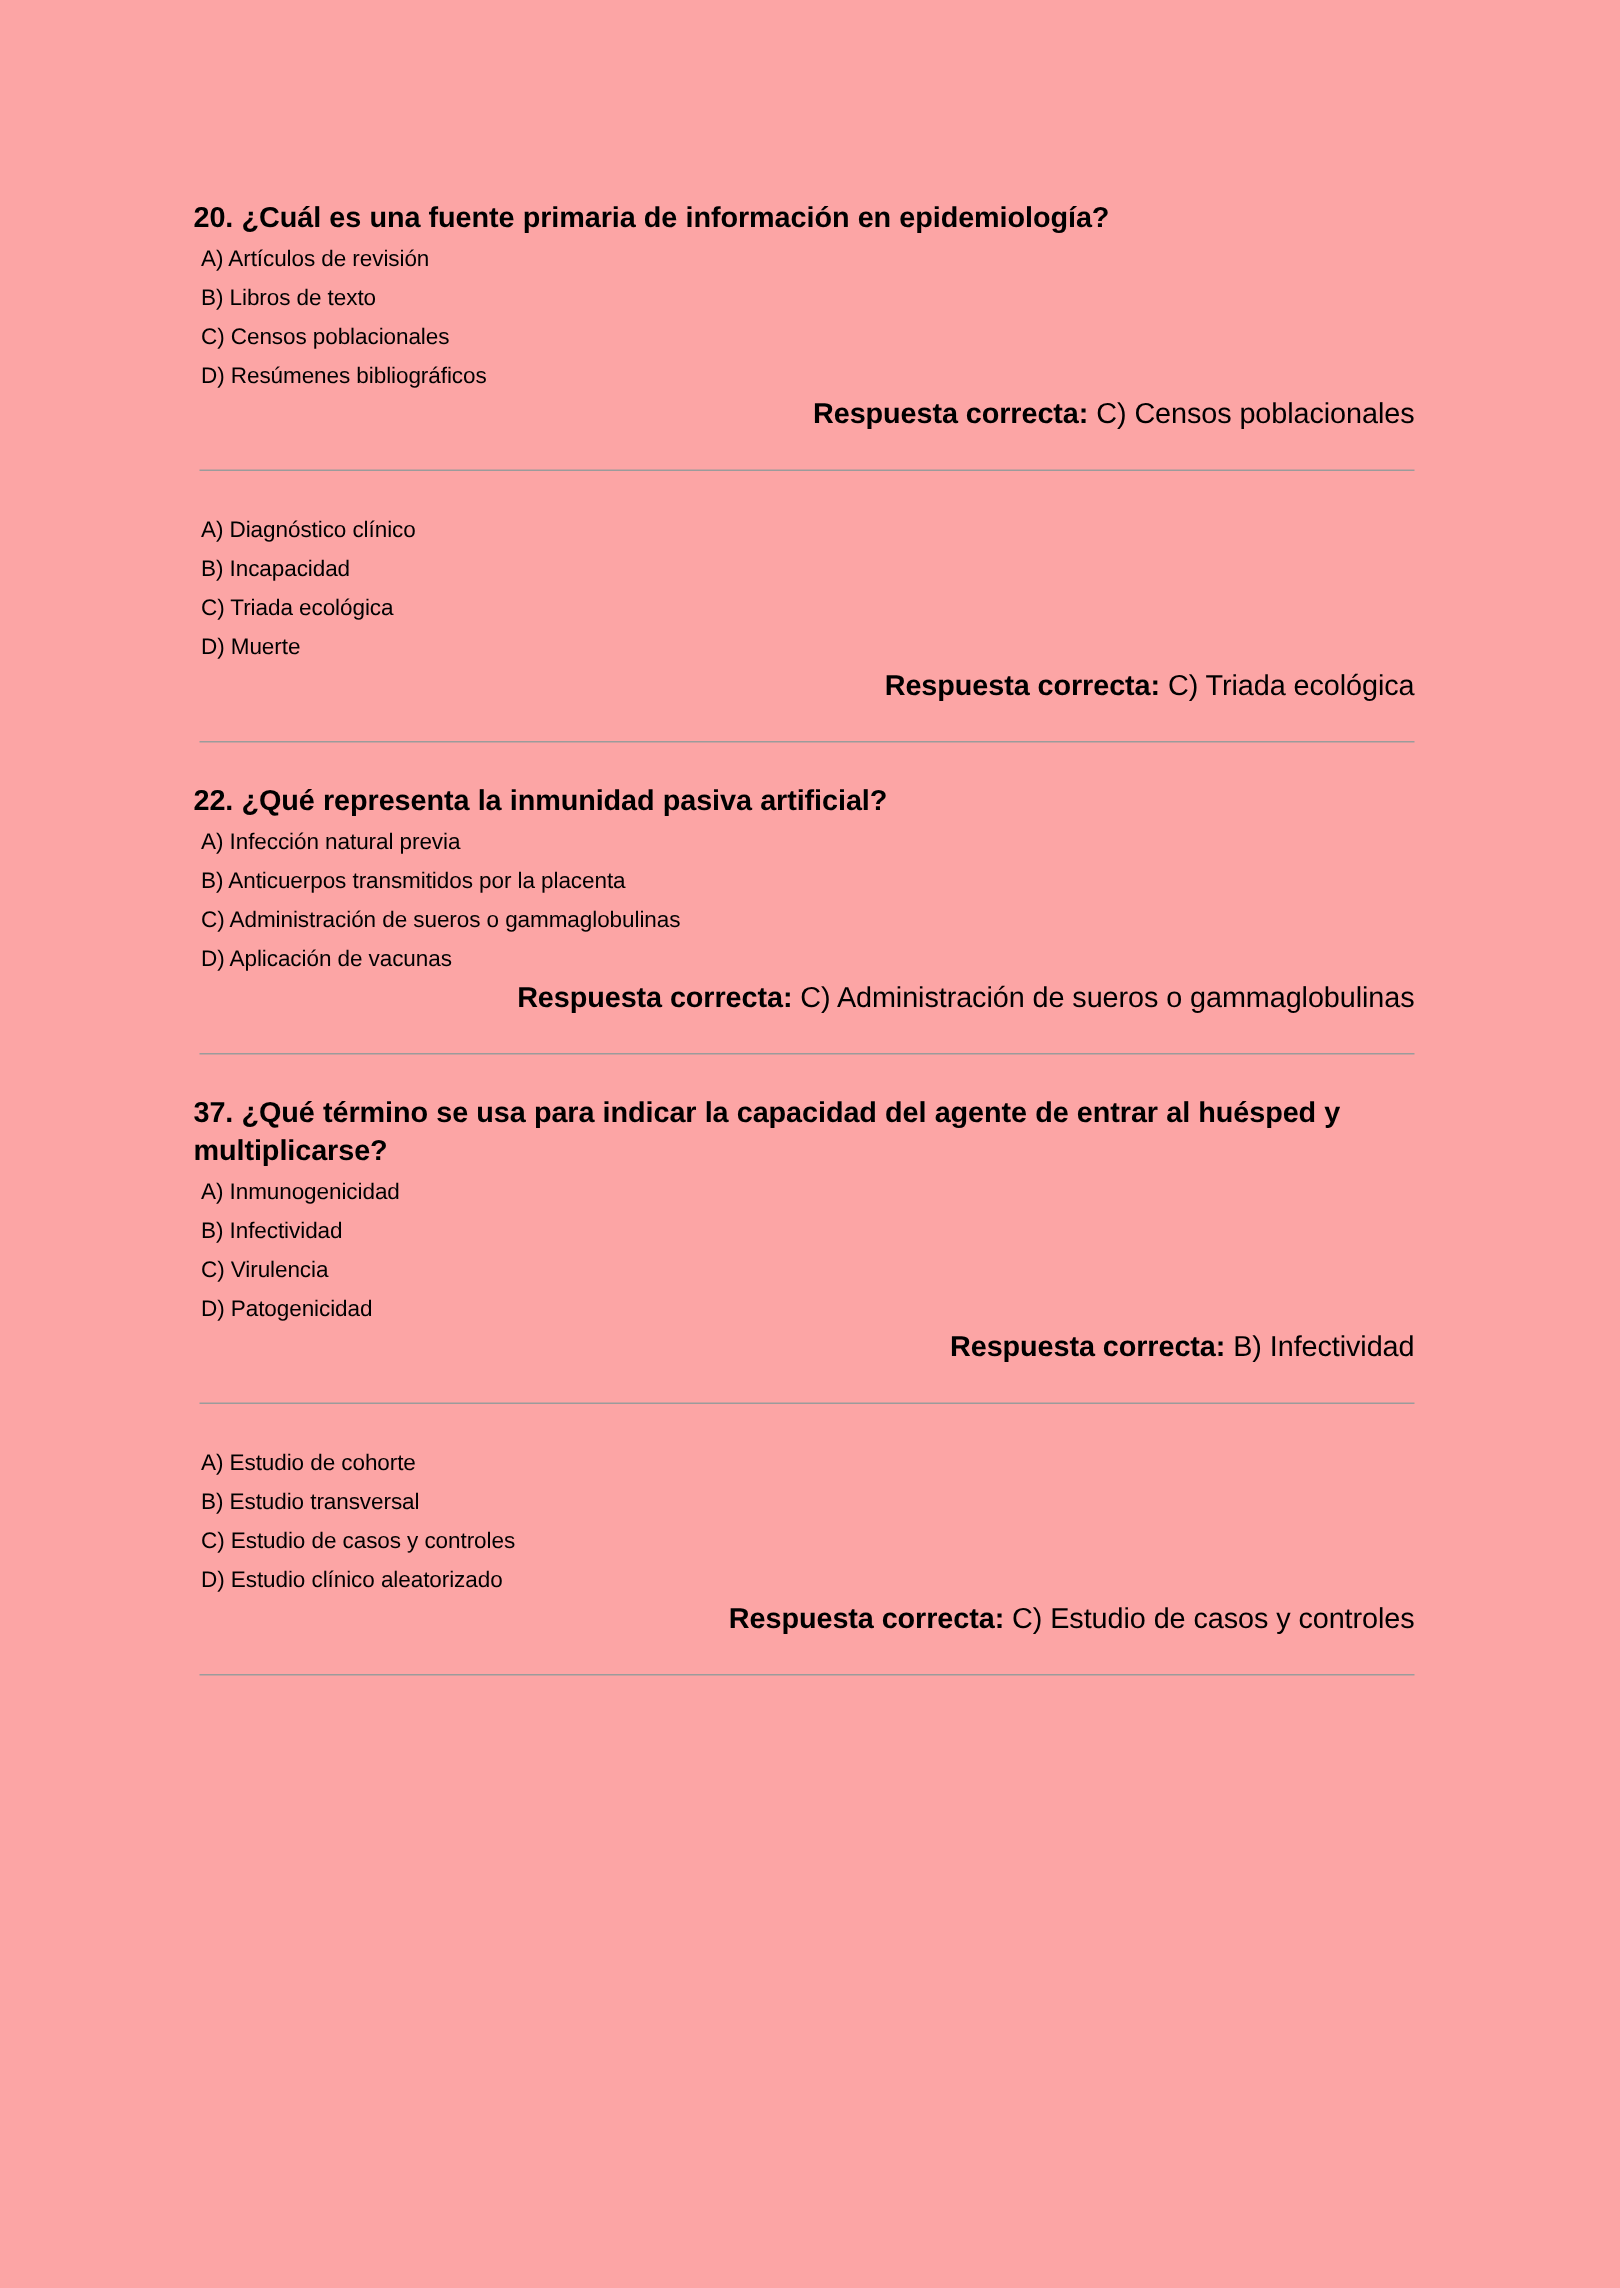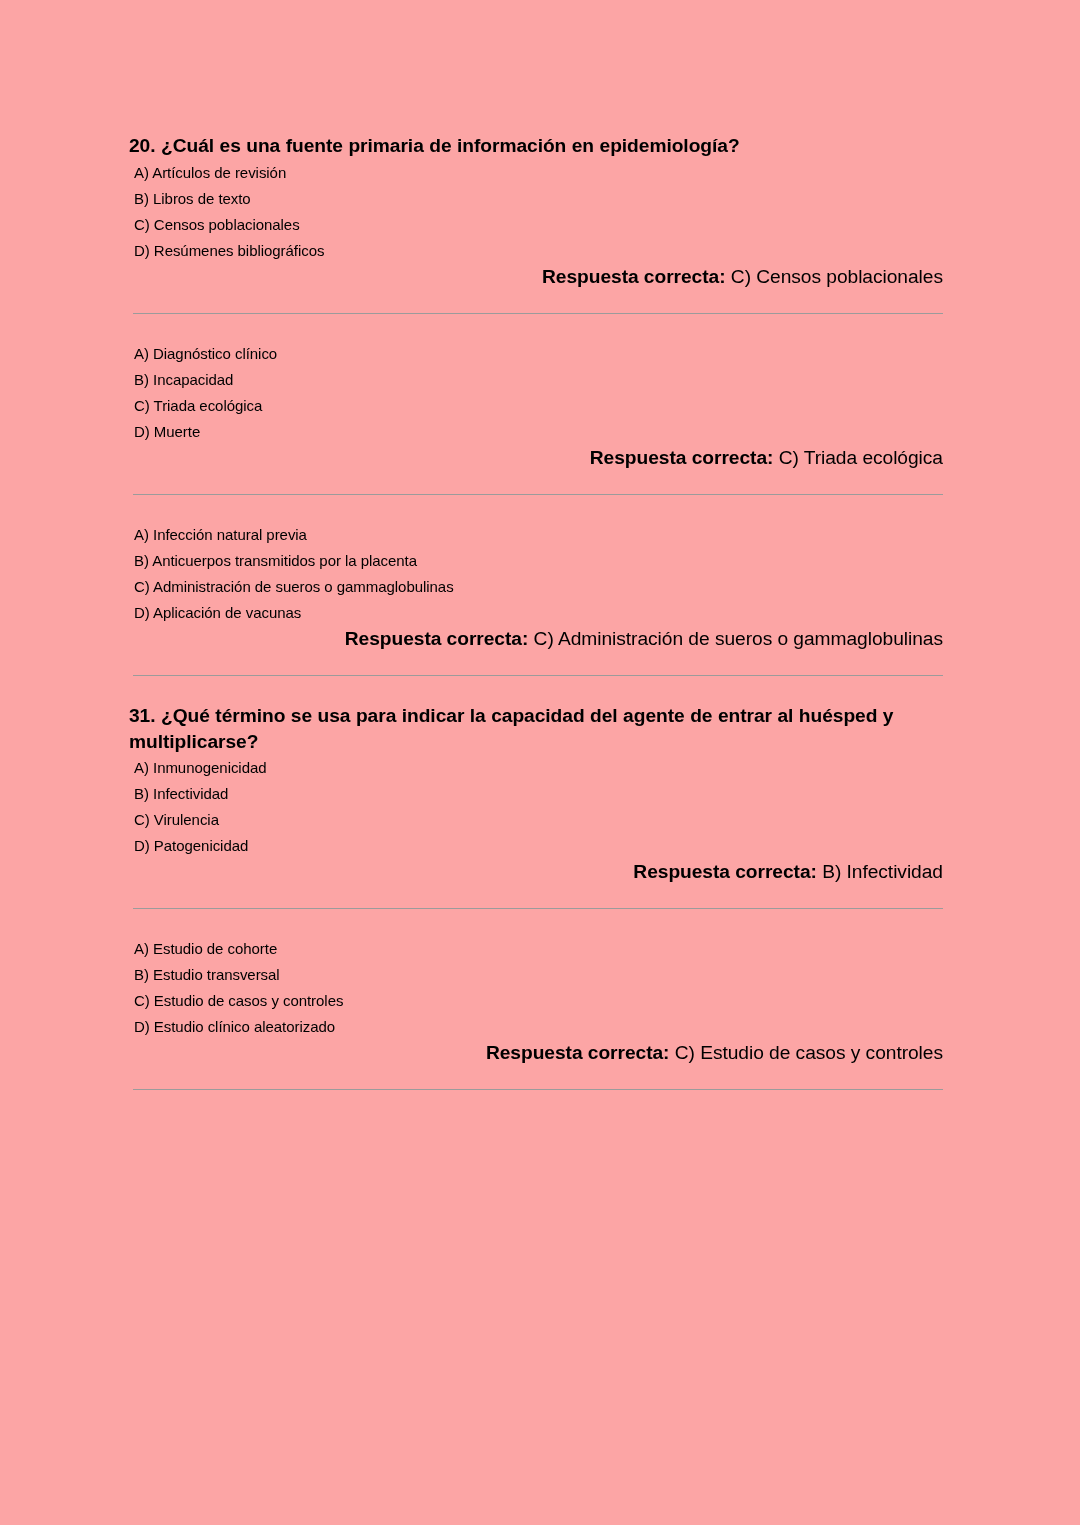--- a/index.html
+++ b/index.html
@@ -110,33 +110,34 @@
           <li class="option">B) Incapacidad</li>
           <li class="option">C) Triada ecológica</li>
           <li class="option">D) Muerte</li>
         </ul>
         <div class="answer-line"><span class="answer-label">Respuesta correcta:</span> <span class="answer-value">C) Triada ecológica</span></div>
       </div>
       <div class="gap-before-rule"></div>
       <hr class="divider">
       <div class="gap-after-rule"></div>
       <div class="question-block">
+        <p class="question-stem">22. ¿Qué representa la inmunidad pasiva artificial?</p>
         <ul class="options">
           <li class="option">A) Infección natural previa</li>
           <li class="option">B) Anticuerpos transmitidos por la placenta</li>
           <li class="option">C) Administración de sueros o gammaglobulinas</li>
           <li class="option">D) Aplicación de vacunas</li>
         </ul>
         <div class="answer-line"><span class="answer-label">Respuesta correcta:</span> <span class="answer-value">C) Administración de sueros o gammaglobulinas</span></div>
       </div>
       <div class="gap-before-rule"></div>
       <hr class="divider">
       <div class="gap-after-rule"></div>
       <div class="question-block">
-        <p class="question-stem">31. ¿Qué término se usa para indicar la capacidad del agente de entrar al huésped y multiplicarse?</p>
+        <p class="question-stem">37. ¿Qué término se usa para indicar la capacidad del agente de entrar al huésped y multiplicarse?</p>
         <ul class="options">
           <li class="option">A) Inmunogenicidad</li>
           <li class="option">B) Infectividad</li>
           <li class="option">C) Virulencia</li>
           <li class="option">D) Patogenicidad</li>
         </ul>
         <div class="answer-line"><span class="answer-label">Respuesta correcta:</span> <span class="answer-value">B) Infectividad</span></div>
       </div>
       <div class="gap-before-rule"></div>
       <hr class="divider">

